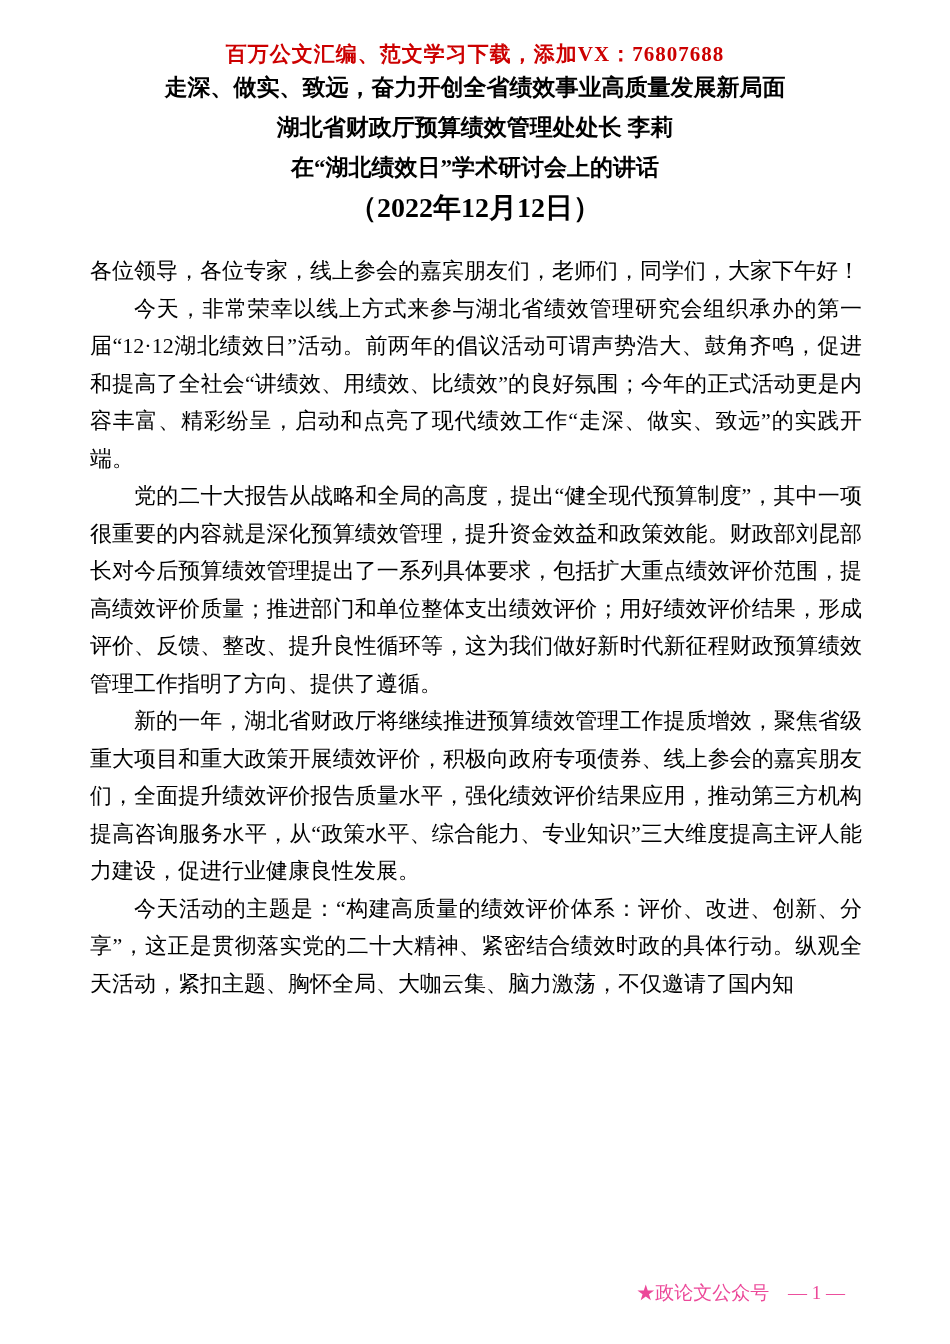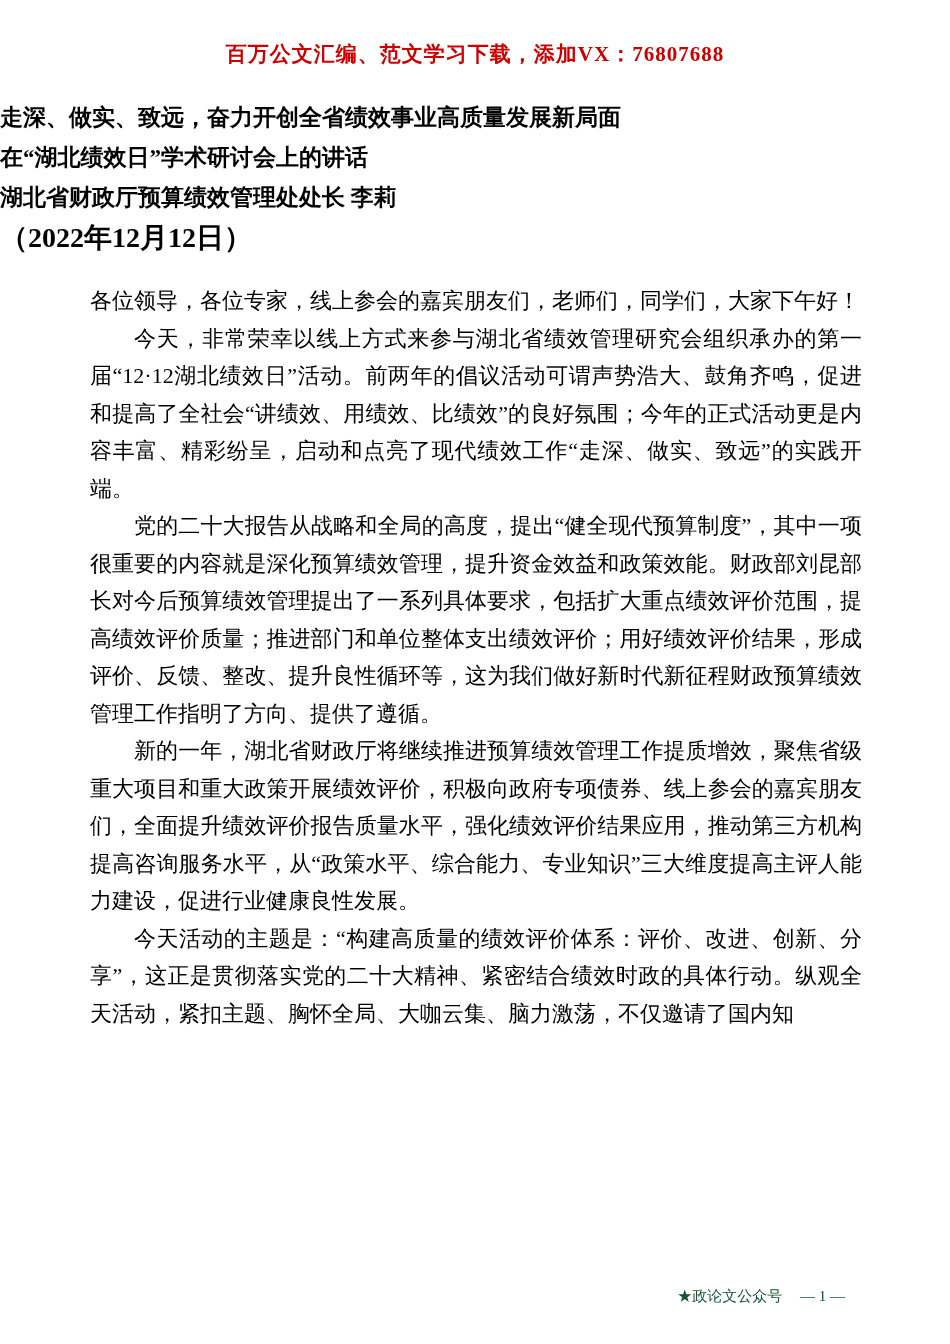--- a/index.html
+++ b/index.html
@@ -19,22 +19,21 @@
   }
   .header-notice {
     padding-top: 40px;
     text-align: center;
     font-size: 21px;
     font-weight: bold;
     color: #cc0000;
     letter-spacing: 1px;
   }
   .title-block {
-    margin-top: 30px;
-    text-align: left;
+    text-align: center;
   }
   .title-block .t-line {
     font-size: 23px;
     font-weight: bold;
     line-height: 40px;
     margin: 0;
   }
   .title-block .t-date {
     font-size: 28px;
     font-weight: bold;
@@ -53,38 +52,38 @@
     text-indent: 2em;
   }
   .doc-body p.no-indent {
     text-indent: 0;
     font-family: Liberation Serif, serif;
   }
   .footer {
     position: absolute;
     bottom: 38px;
     right: 105px;
-    font-size: 15px;
-    color: #14532d;
+    font-size: 19px;
+    color: #ec4899;
   }
   .footer .src {
     margin-right: 14px;
   }
 </style>
 </head>
 <body>
 
 <div class="page">
 
   <div class="header-notice">百万公文汇编、范文学习下载，添加VX：76807688</div>
 
   <div class="title-block">
     <div class="t-line">走深、做实、致远，奋力开创全省绩效事业高质量发展新局面</div>
+    <div class="t-line">湖北省财政厅预算绩效管理处处长 李莉</div>
     <div class="t-line">在“湖北绩效日”学术研讨会上的讲话</div>
-    <div class="t-line">湖北省财政厅预算绩效管理处处长 李莉</div>
     <div class="t-date">（2022年12月12日）</div>
   </div>
 
   <div class="doc-body">
     <p class="no-indent">各位领导，各位专家，线上参会的嘉宾朋友们，老师们，同学们，大家下午好！</p>
     <p>今天，非常荣幸以线上方式来参与湖北省绩效管理研究会组织承办的第一届“12·12湖北绩效日”活动。前两年的倡议活动可谓声势浩大、鼓角齐鸣，促进和提高了全社会“讲绩效、用绩效、比绩效”的良好氛围；今年的正式活动更是内容丰富、精彩纷呈，启动和点亮了现代绩效工作“走深、做实、致远”的实践开端。</p>
     <p>党的二十大报告从战略和全局的高度，提出“健全现代预算制度”，其中一项很重要的内容就是深化预算绩效管理，提升资金效益和政策效能。财政部刘昆部长对今后预算绩效管理提出了一系列具体要求，包括扩大重点绩效评价范围，提高绩效评价质量；推进部门和单位整体支出绩效评价；用好绩效评价结果，形成评价、反馈、整改、提升良性循环等，这为我们做好新时代新征程财政预算绩效管理工作指明了方向、提供了遵循。</p>
     <p>新的一年，湖北省财政厅将继续推进预算绩效管理工作提质增效，聚焦省级重大项目和重大政策开展绩效评价，积极向政府专项债券、线上参会的嘉宾朋友们，全面提升绩效评价报告质量水平，强化绩效评价结果应用，推动第三方机构提高咨询服务水平，从“政策水平、综合能力、专业知识”三大维度提高主评人能力建设，促进行业健康良性发展。</p>
     <p>今天活动的主题是：“构建高质量的绩效评价体系：评价、改进、创新、分享”，这正是贯彻落实党的二十大精神、紧密结合绩效时政的具体行动。纵观全天活动，紧扣主题、胸怀全局、大咖云集、脑力激荡，不仅邀请了国内知</p>
   </div>

